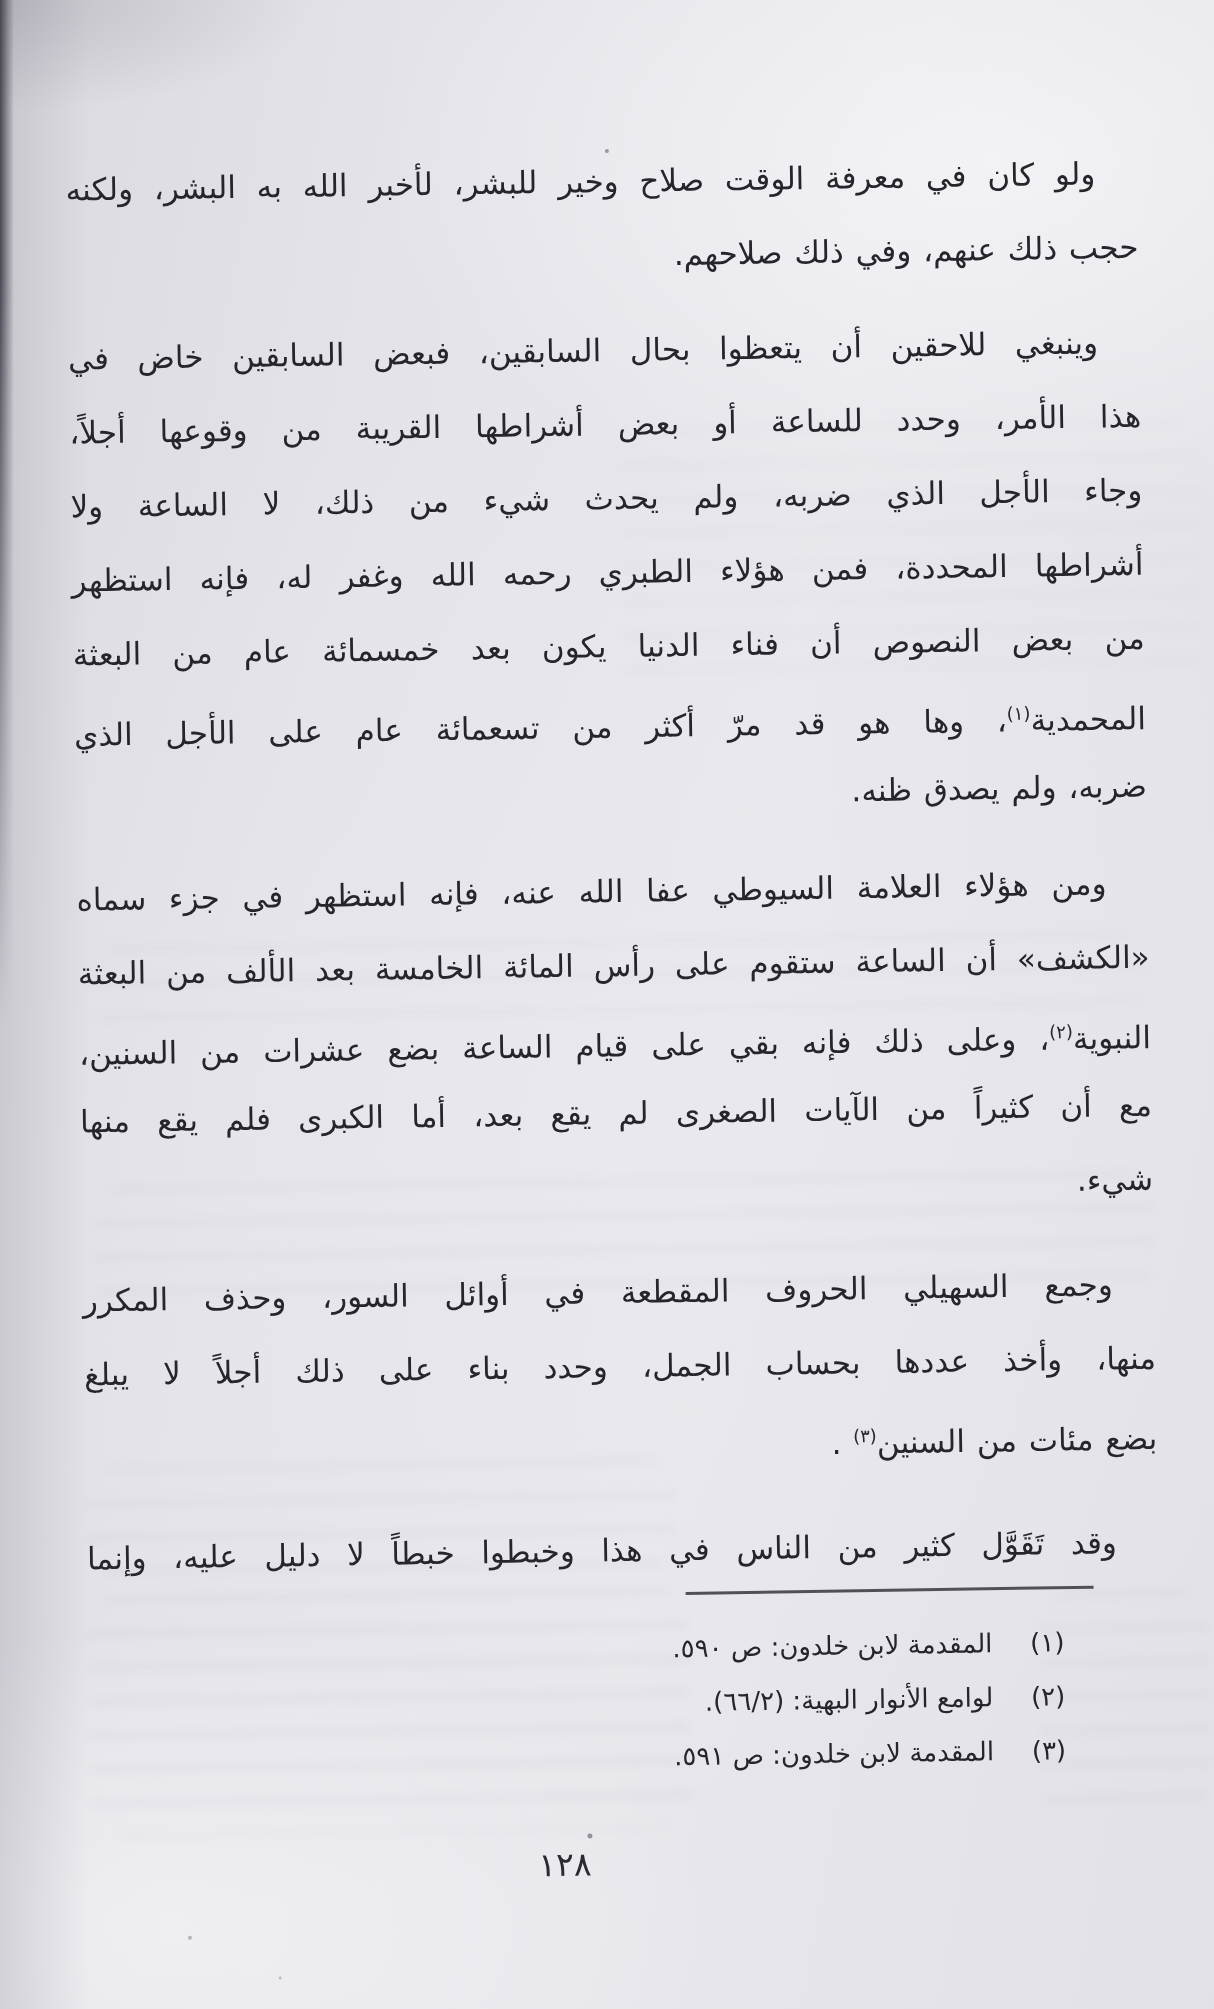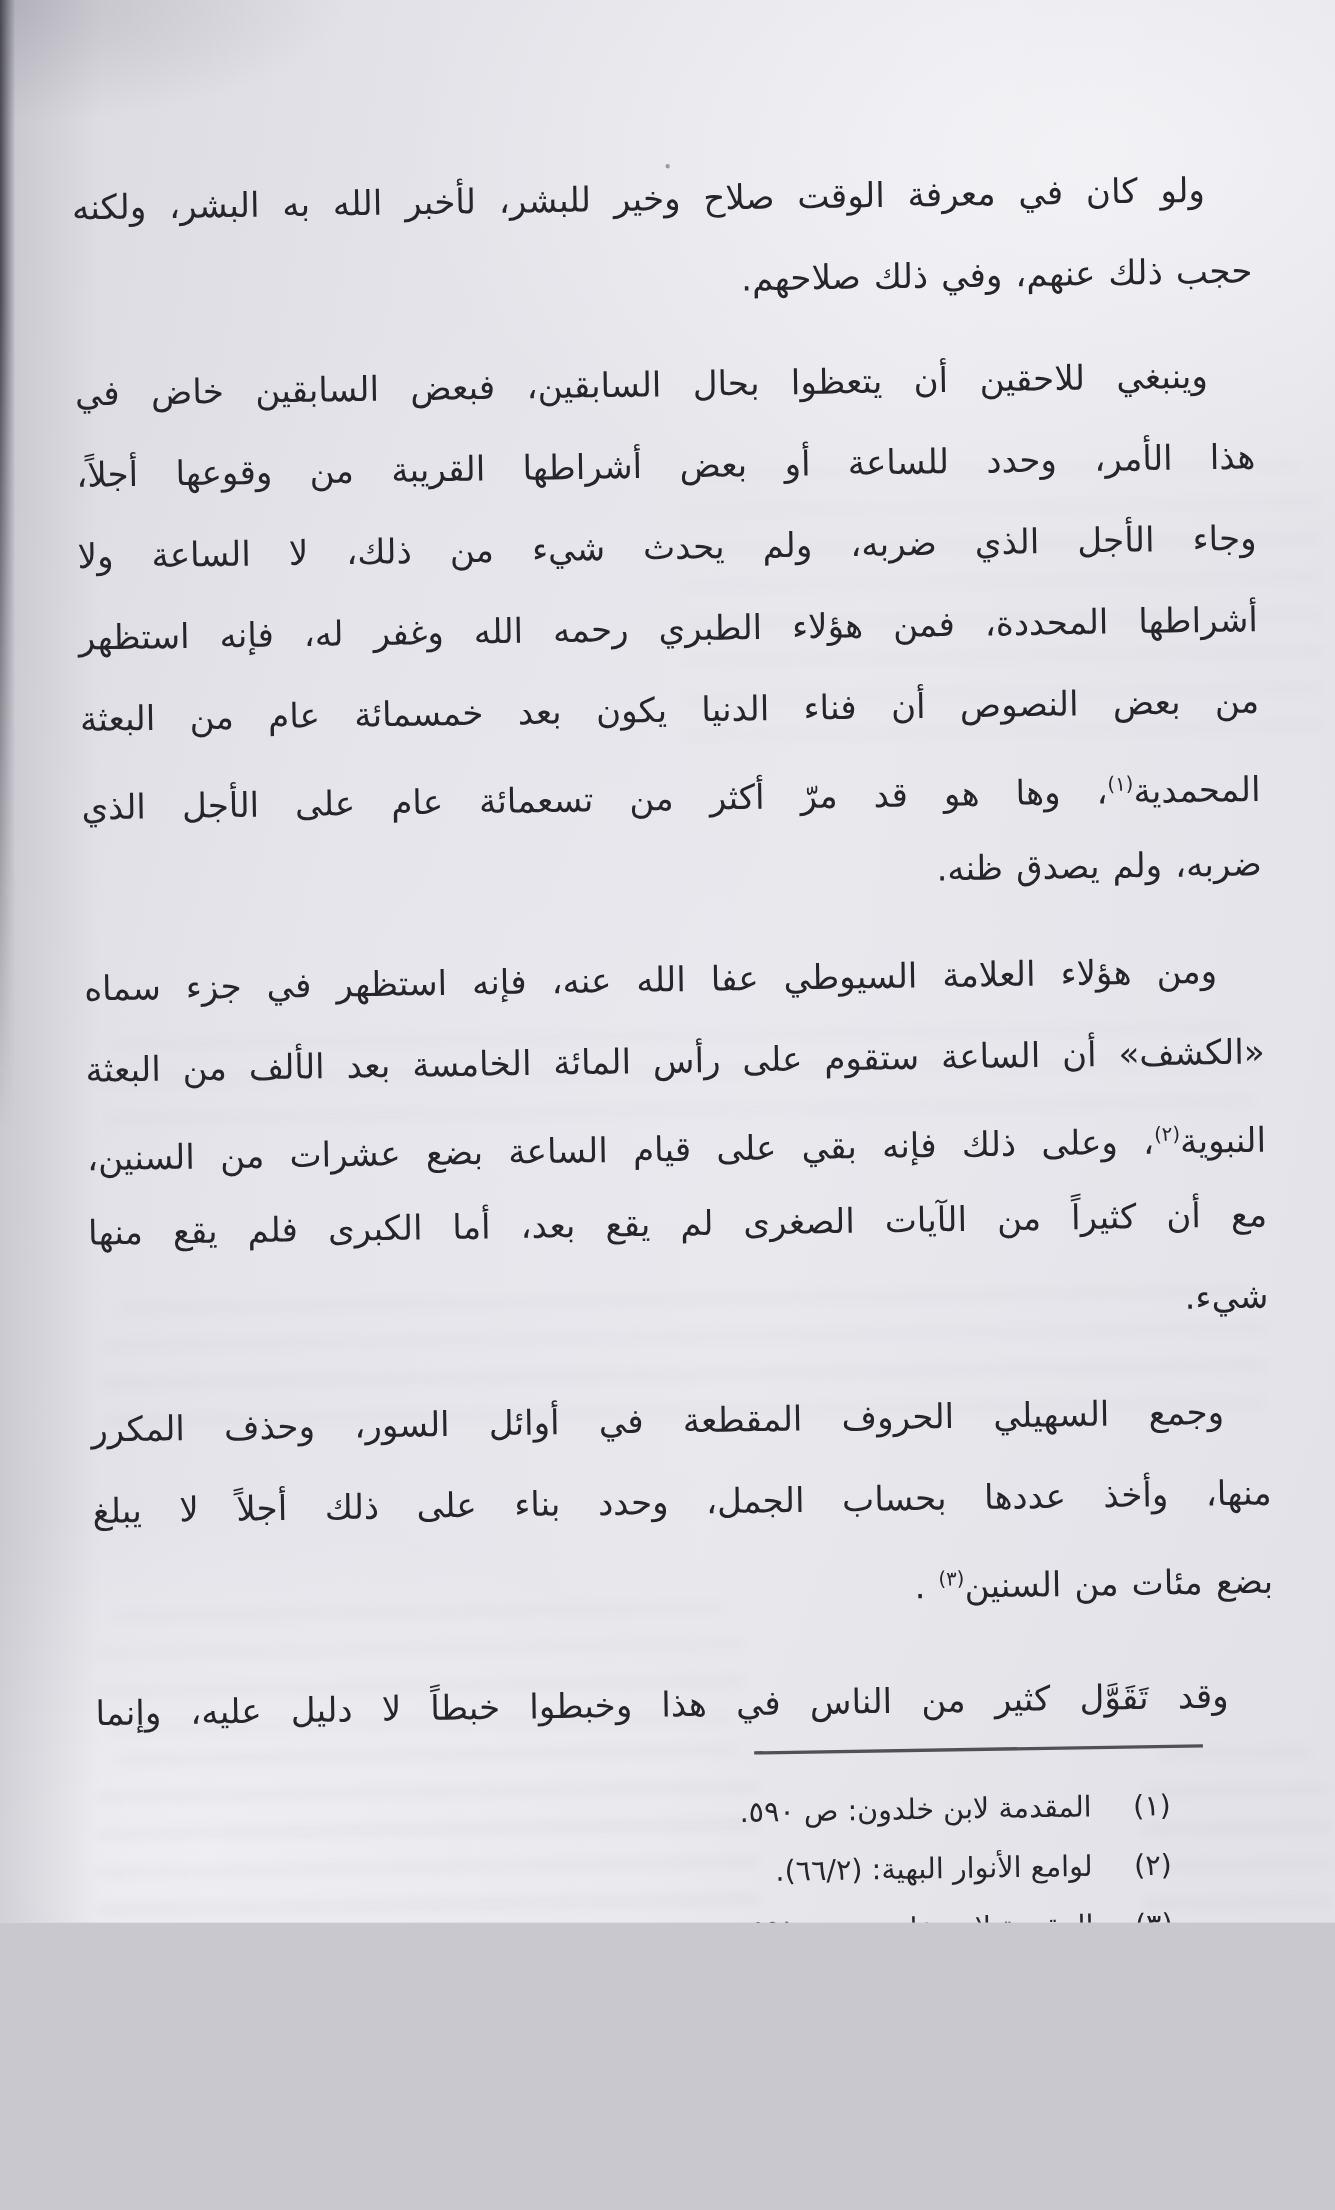--- a/index.html
+++ b/index.html
@@ -1,17 +1,17 @@
 <!DOCTYPE html>
 <html><head>
 <meta charset="utf-8">
 <style>
   html,body{margin:0;padding:0;background:#c9c8ce;}
   .photo{
-    position:relative;width:1214px;height:1748px;overflow:hidden;
+    position:relative;width:1214px;height:2009px;overflow:hidden;
     background:
       radial-gradient(900px 520px at 82% 8%, rgba(252,252,254,.55), transparent 70%),
       radial-gradient(760px 420px at 14% 96%, rgba(249,249,251,.5), transparent 72%),
       radial-gradient(1100px 900px at 50% 55%, rgba(236,235,241,.35), transparent 80%),
       linear-gradient(100deg,#dbdae0 0%,#e4e3e9 28%,#e8e7ec 58%,#e2e1e7 100%);
     font-family:"DejaVu Sans",sans-serif;
   }
   
   .edge-strip{
     position:absolute;left:0;top:0;width:14px;height:1250px;z-index:3;

